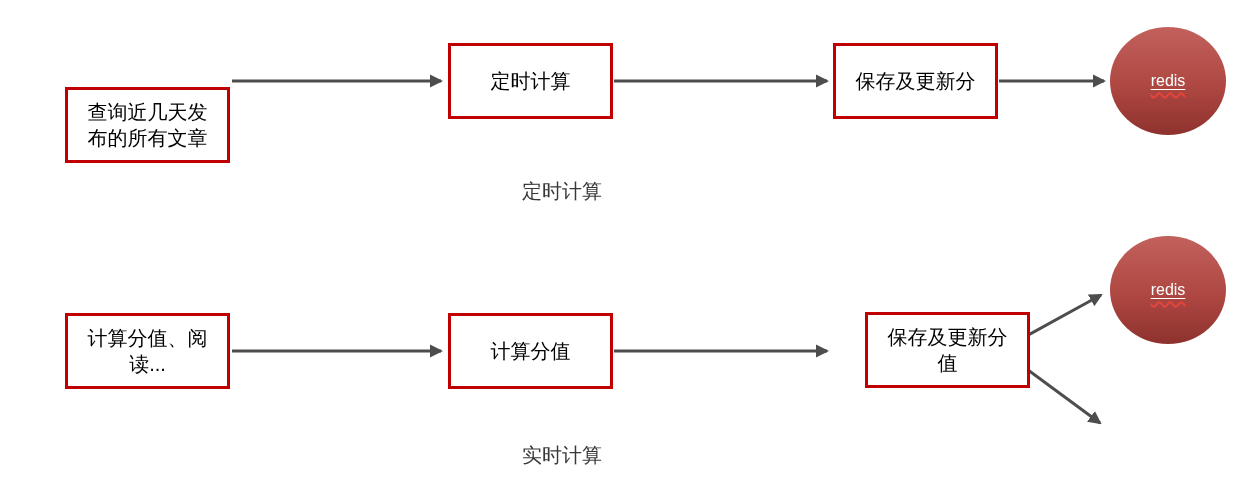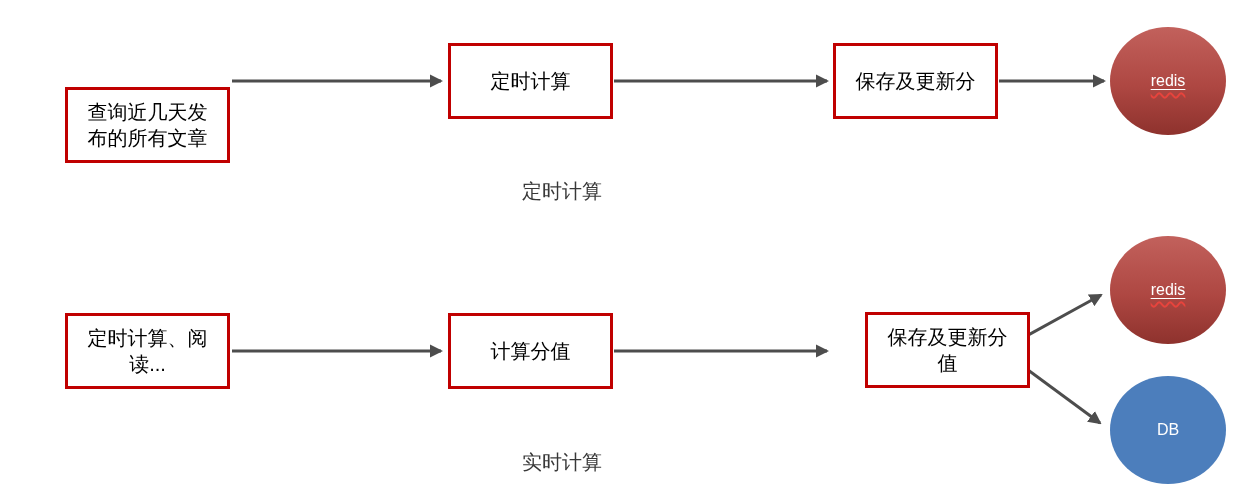--- a/index.html
+++ b/index.html
@@ -124,36 +124,33 @@
     <span class="box-label">保存及更新分</span>
   </div>
 
   <div class="circle redis" style="left:1110px; top:27px;">
     <span class="circle-label redis-label"><span class="redis-inner">redis</span></span>
   </div>
 
   <div class="caption" style="left:522px; top:178px;">定时计算</div>
 
   <div class="box" style="left:65px; top:313px;">
-    <span class="box-label">定时计算、阅
+    <span class="box-label">计算分值、阅
 读...</span>
   </div>
 
   <div class="box" style="left:448px; top:313px;">
     <span class="box-label">计算分值</span>
   </div>
 
   <div class="box" style="left:833px; top:312px;margin-left:32px;">
     <span class="box-label">保存及更新分
 值</span>
   </div>
 
   <div class="circle redis" style="left:1110px; top:236px;">
     <span class="circle-label redis-label"><span class="redis-inner">redis</span></span>
   </div>
 
-  <div class="circle db" style="left:1110px; top:376px;">
-    <span class="circle-label">DB</span>
-  </div>
 
-  <div class="caption" style="left:522px; top:442px;margin-top:7px;">实时计算</div>
+  <div class="caption" style="left:522px; top:442px;">实时计算</div>
 
 </div>
 
 </body></html>

